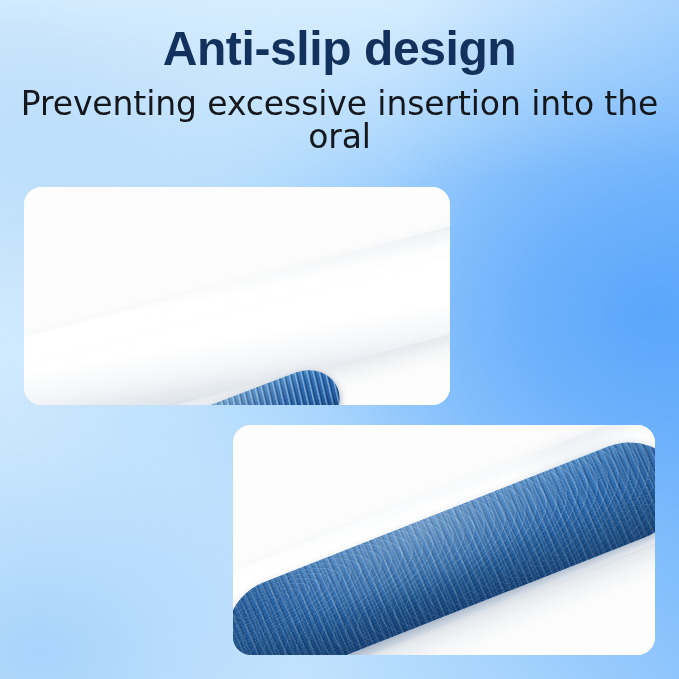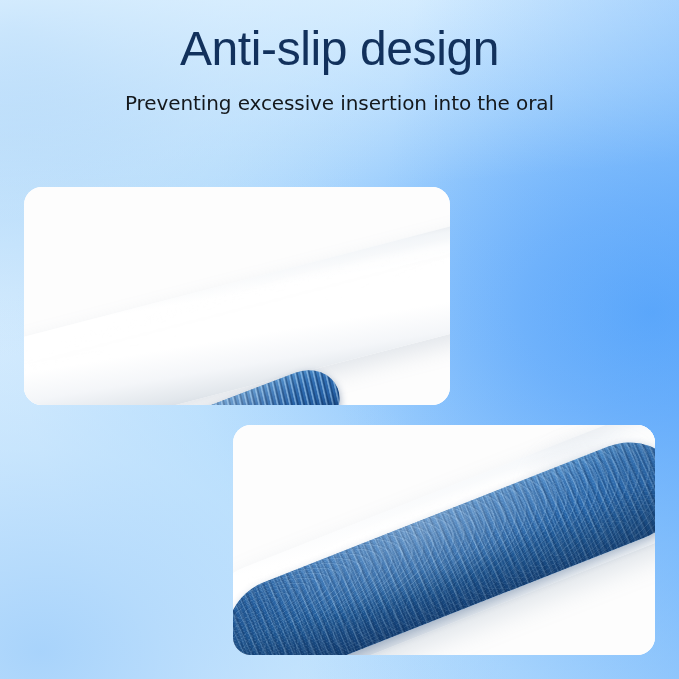--- a/index.html
+++ b/index.html
@@ -59,29 +59,29 @@
     left: 0;
     top: 0;
     width: 679px;
     text-align: center;
   }
   .page-title {
     margin: 0;
     padding-top: 22px;
     font-size: 48px;
     line-height: 54px;
-    font-weight: normal;
+    font-weight: bold;
     letter-spacing: -0.4px;
     color: #12315c;
     font-family: "Liberation Sans", sans-serif;
   }
   .page-subtitle {
     margin: 0;
     padding-top: 11px;
-    font-size: 20px;
+    font-size: 33px;
     line-height: 33px;
     font-weight: normal;
     color: #14181c;
     letter-spacing: -0.1px;
     font-family: "DejaVu Sans", sans-serif;
   }
   .subtitle-line {
     display: block;
   }
 

